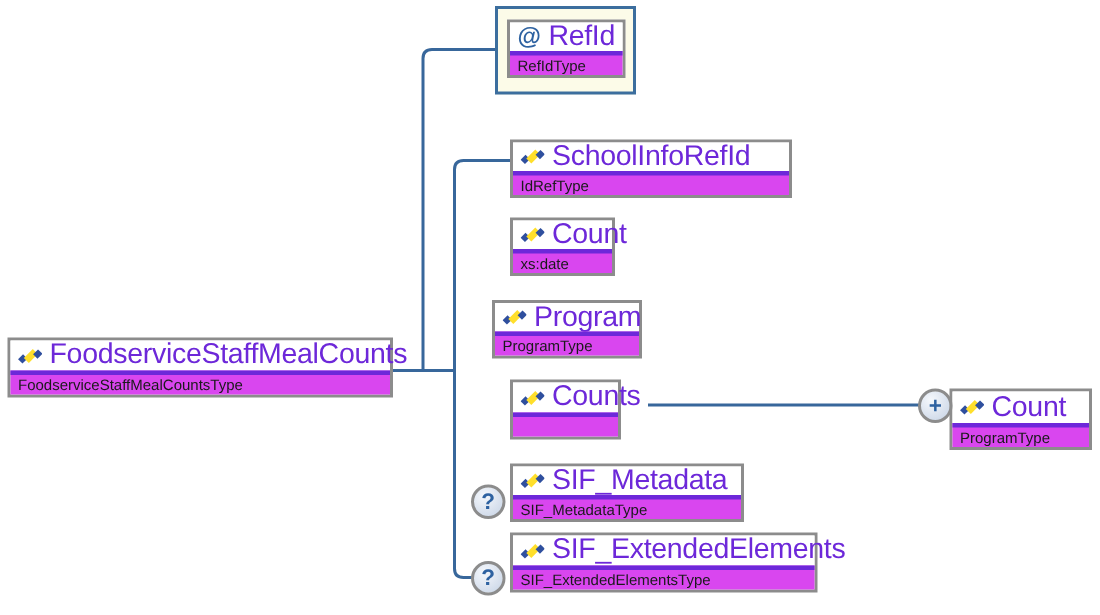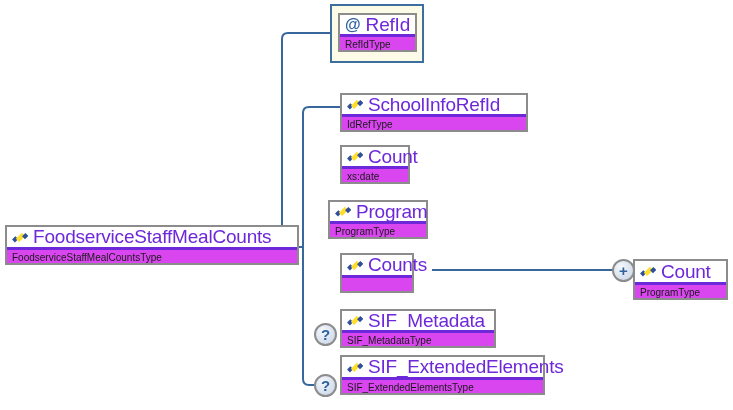--- a/index.html
+++ b/index.html
@@ -56,21 +56,21 @@
   <div class="attr-container" style="left:330px;top:4px;width:94px;height:59px"></div>
 
   <div class="node" style="left:338px;top:13px;width:79px;height:39px">
     <div class="node-title">
       <span class="at-symbol">@</span>
       <span class="node-label">RefId</span>
     </div>
     <div class="node-band">RefIdType</div>
   </div>
 
-  <div class="node" style="left:5px;top:225px;width:294px;height:40px">
+  <div class="node" style="left:5px;top:225px;width:257px;height:40px">
     <div class="node-title">
       <span class="el-icon">
         <svg viewBox="0 0 16 16" width="16" height="15">
           <g transform="rotate(-45 8 8)">
             <rect x="0.5" y="3.5" width="5" height="4.4" fill="#2f4f9e"></rect>
             <rect x="4" y="5.8" width="9" height="5" fill="#ffdf2b"></rect>
             <rect x="10.5" y="8.6" width="5" height="4.4" fill="#2f4f9e"></rect>
           </g>
         </svg>
       </span>

